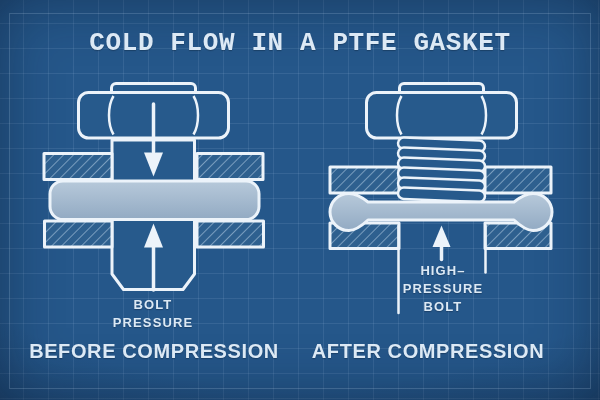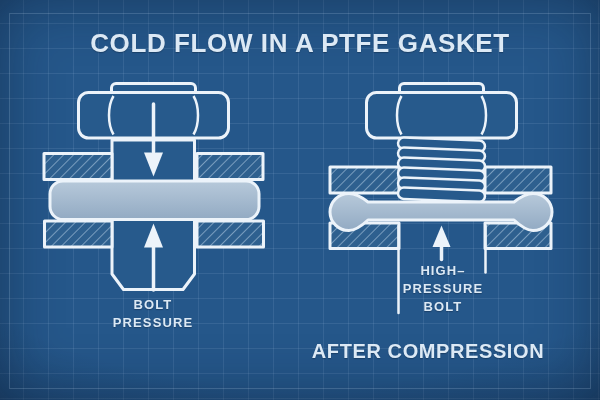--- a/index.html
+++ b/index.html
@@ -38,21 +38,21 @@
 
   .txt{
     position:absolute;
     color:var(--text,#dce9f5);
     font-weight:700;
     text-align:center;
     transform:translateX(-50%);
     white-space:nowrap;
     text-shadow:0 1px 1px rgba(10,25,45,.35);
   }
-  .title{left:300px;top:28px;font-size:26px;letter-spacing:.6px;}
+  .title{left:300px;top:28px;font-size:26px;letter-spacing:.6px;font-family:Liberation Mono, monospace;}
   .small-label{font-size:13px;line-height:18px;letter-spacing:1.1px;}
   .bolt-label{left:153px;top:296px;}
   .zone-label{left:443px;top:262px;}
   .caption{font-size:20px;letter-spacing:.6px;}
   .before-caption{left:154px;top:340px;}
   .after-caption{left:428px;top:340px;}
 </style>
 </head>
 <body>
 
@@ -135,20 +135,21 @@
     </g>
   </svg>
 
   <div class="txt title">COLD FLOW IN A PTFE GASKET</div>
 
   <div class="txt small-label bolt-label">
     <div>BOLT</div>
     <div>PRESSURE</div>
   </div>
 
+  <div class="txt caption before-caption">BEFORE COMPRESSION</div>
 
   <div class="txt small-label zone-label">
     <div>HIGH–</div>
     <div>PRESSURE</div>
     <div>BOLT</div>
   </div>
 
   <div class="txt caption after-caption">AFTER COMPRESSION</div>
 
 </div>

